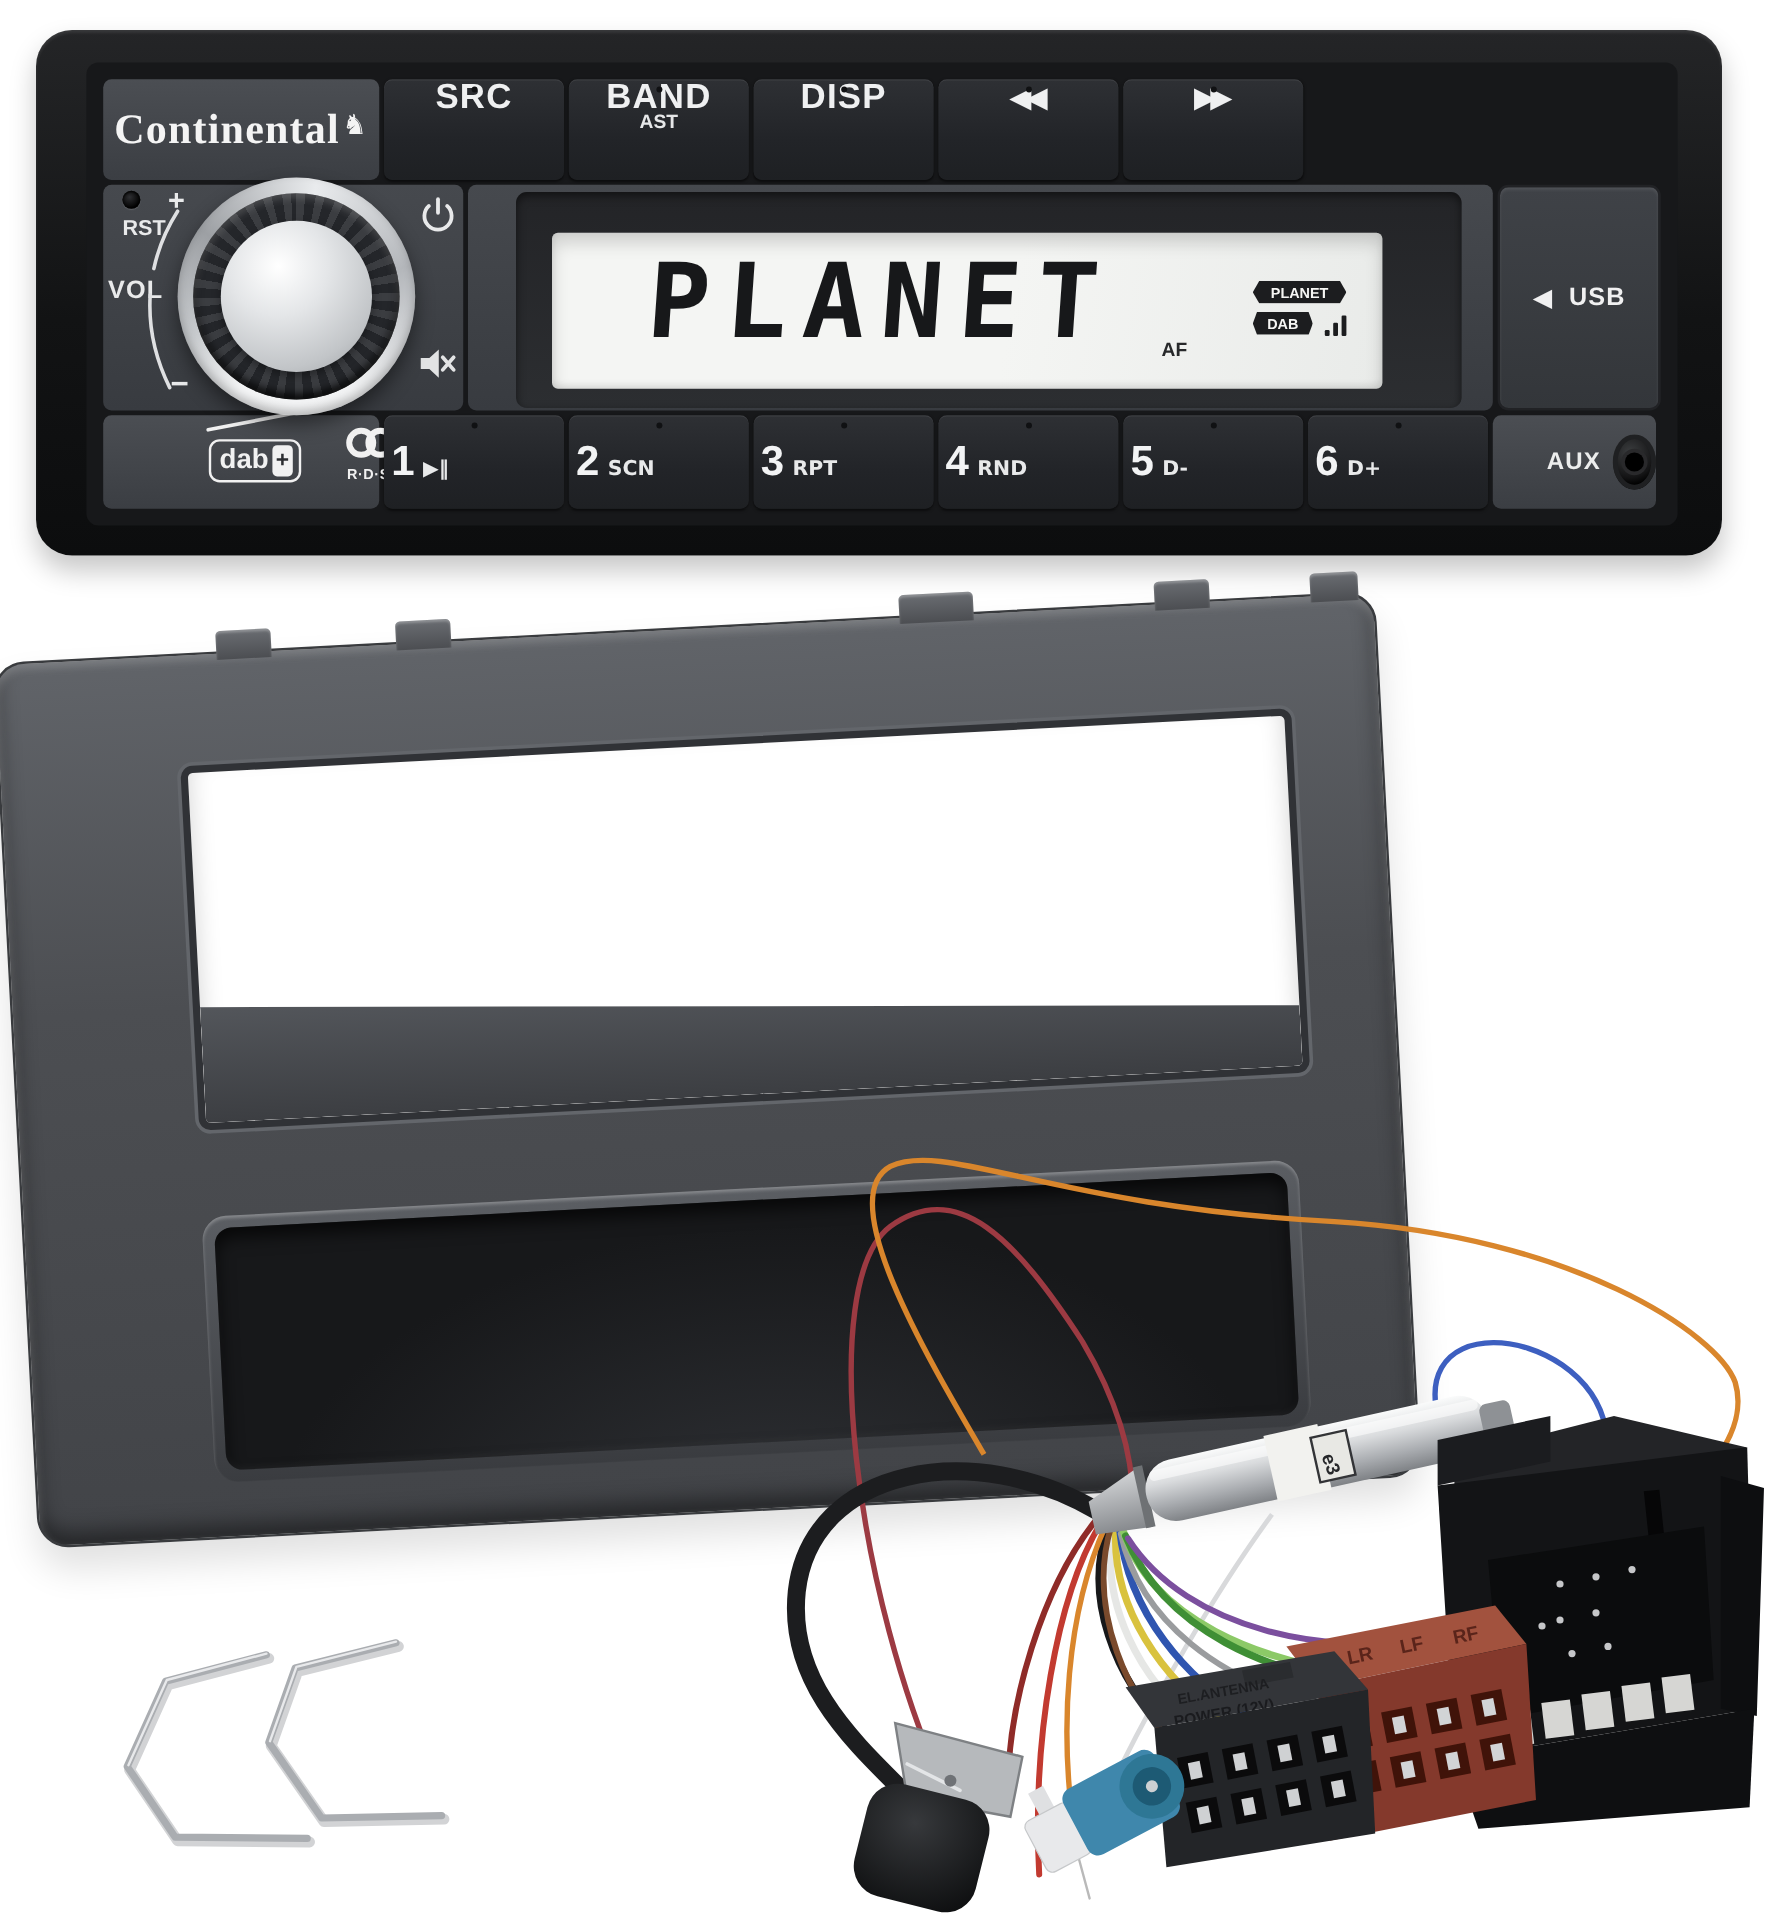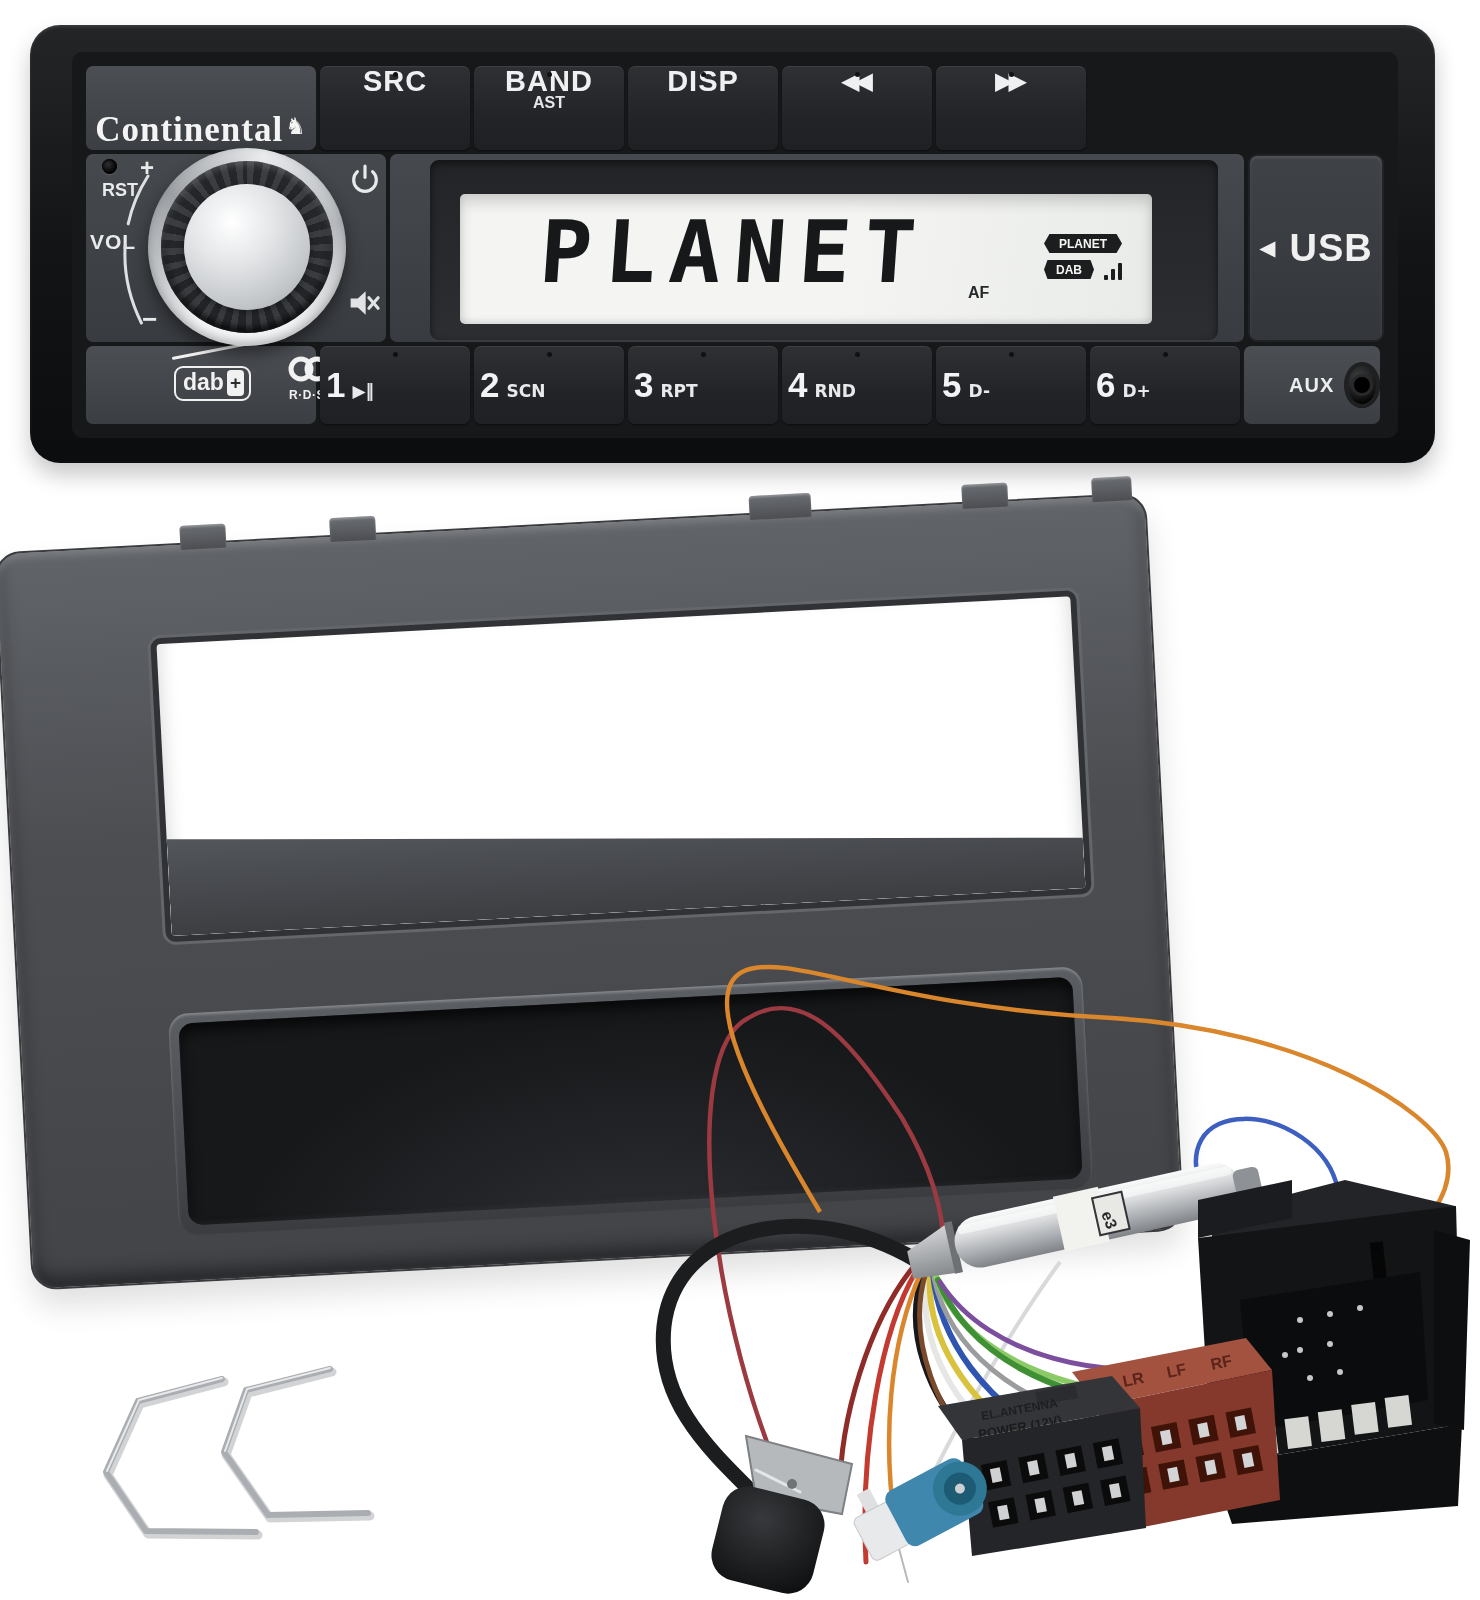--- a/index.html
+++ b/index.html
@@ -11,21 +11,21 @@
          background:linear-gradient(180deg,#242527,#121314 55%,#0c0d0e);
          border-radius:30px;box-shadow:0 12px 22px rgba(0,0,0,.22), inset 0 2px 3px rgba(255,255,255,.10);}
   .face{position:absolute;left:42px;top:27px;width:1326px;height:386px;background:#17181a;
         border-radius:10px;padding:14px;box-sizing:border-box;display:flex;flex-direction:column;gap:4px;}
   .row{display:flex;gap:4px;}
   .r1{height:84px;}
   .r2{height:188px;}
   .r3{height:78px;}
   .plate{background:linear-gradient(180deg,#4b4e53,#3b3e43);border-radius:7px;display:flex;
          align-items:center;justify-content:center;position:relative;}
-  .brand{width:230px;flex:none;align-items:flex-end;}
+  .brand{width:230px;flex:none;}
   .model{width:136px;flex:none;}
   .btn{flex:none;width:150px;border:none;position:relative;cursor:pointer;
        background:linear-gradient(180deg,#2e3034,#222428 60%,#1e2023);border-radius:7px;
        display:flex;flex-direction:column;align-items:center;justify-content:flex-start;
        box-shadow:inset 0 1px 0 rgba(255,255,255,.08), 0 1px 2px rgba(0,0,0,.5);}
   .btn::after{content:"";position:absolute;top:6px;left:50%;margin-left:-2px;width:5px;height:5px;
        border-radius:50%;background:#101113;}
   .btn .lbl{color:#eff0f1;font-size:29px;font-weight:bold;letter-spacing:1px;line-height:28px;}
   .btn .sub{color:#e6e7e8;font-size:16px;font-weight:bold;line-height:15px;}
   .btn .sub:empty{display:none;}
@@ -36,21 +36,21 @@
 
   
   .zone{background:linear-gradient(180deg,#46494e,#383b40);border-radius:7px;position:relative;}
   .knobzone{flex:none;width:300px;}
   .dispzone{flex:1;}
   .usbdoor{flex:none;width:136px;background:linear-gradient(180deg,#3f4247,#33363a);
            border:2px solid #212225;box-sizing:border-box;border-radius:9px;cursor:pointer;
            display:flex;align-items:center;justify-content:center;gap:14px;
            box-shadow:inset 0 2px 3px rgba(255,255,255,.10);}
   .usb-arrow{color:#f0f0f1;font-family:"DejaVu Sans",sans-serif;font-size:21px;}
-  .usb-text{color:#f0f0f1;font-size:38px;font-weight:bold;letter-spacing:1px;}
+  .usb-text{color:#f0f0f1;font-size:21px;font-weight:bold;letter-spacing:1px;}
 
   .rst-hole{position:absolute;left:16px;top:5px;width:15px;height:15px;border-radius:50%;
             background:radial-gradient(circle at 40% 35%,#2e2f32,#000 70%);
             box-shadow:inset 0 1px 2px #000, 0 1px 1px rgba(255,255,255,.15);cursor:pointer;}
   .rst-lbl{position:absolute;left:-2px;top:26px;width:54px;text-align:right;color:#e9eaeb;
            font-size:18px;font-weight:bold;}
   .vol-plus{position:absolute;left:54px;top:0px;color:#e9eaeb;font-size:24px;font-weight:bold;}
   .vol-lbl{position:absolute;left:4px;top:76px;color:#e9eaeb;font-size:21px;font-weight:bold;letter-spacing:1px;}
   .vol-minus{position:absolute;left:56px;top:150px;color:#e9eaeb;font-size:26px;font-weight:bold;}
   .volarc{position:absolute;left:26px;top:16px;}

